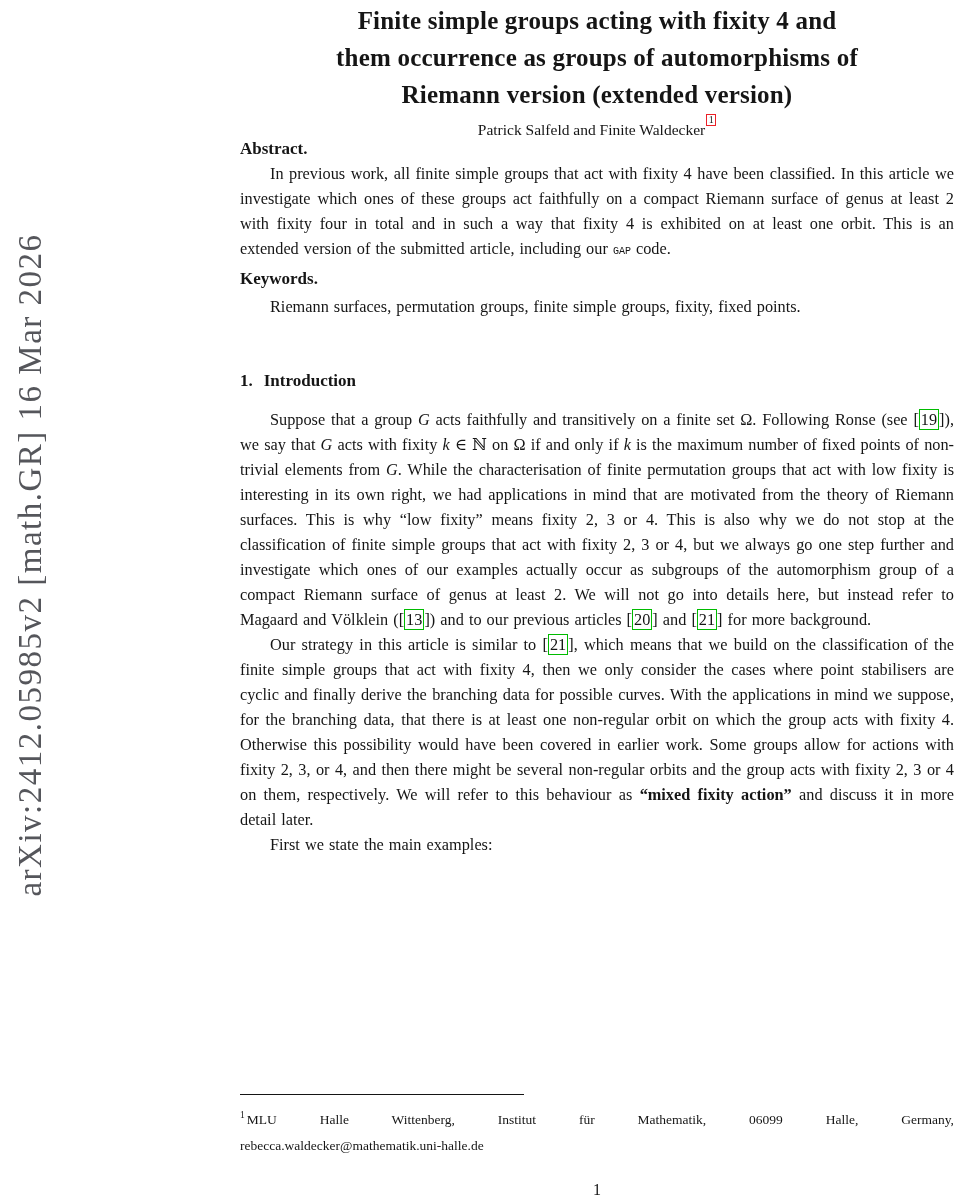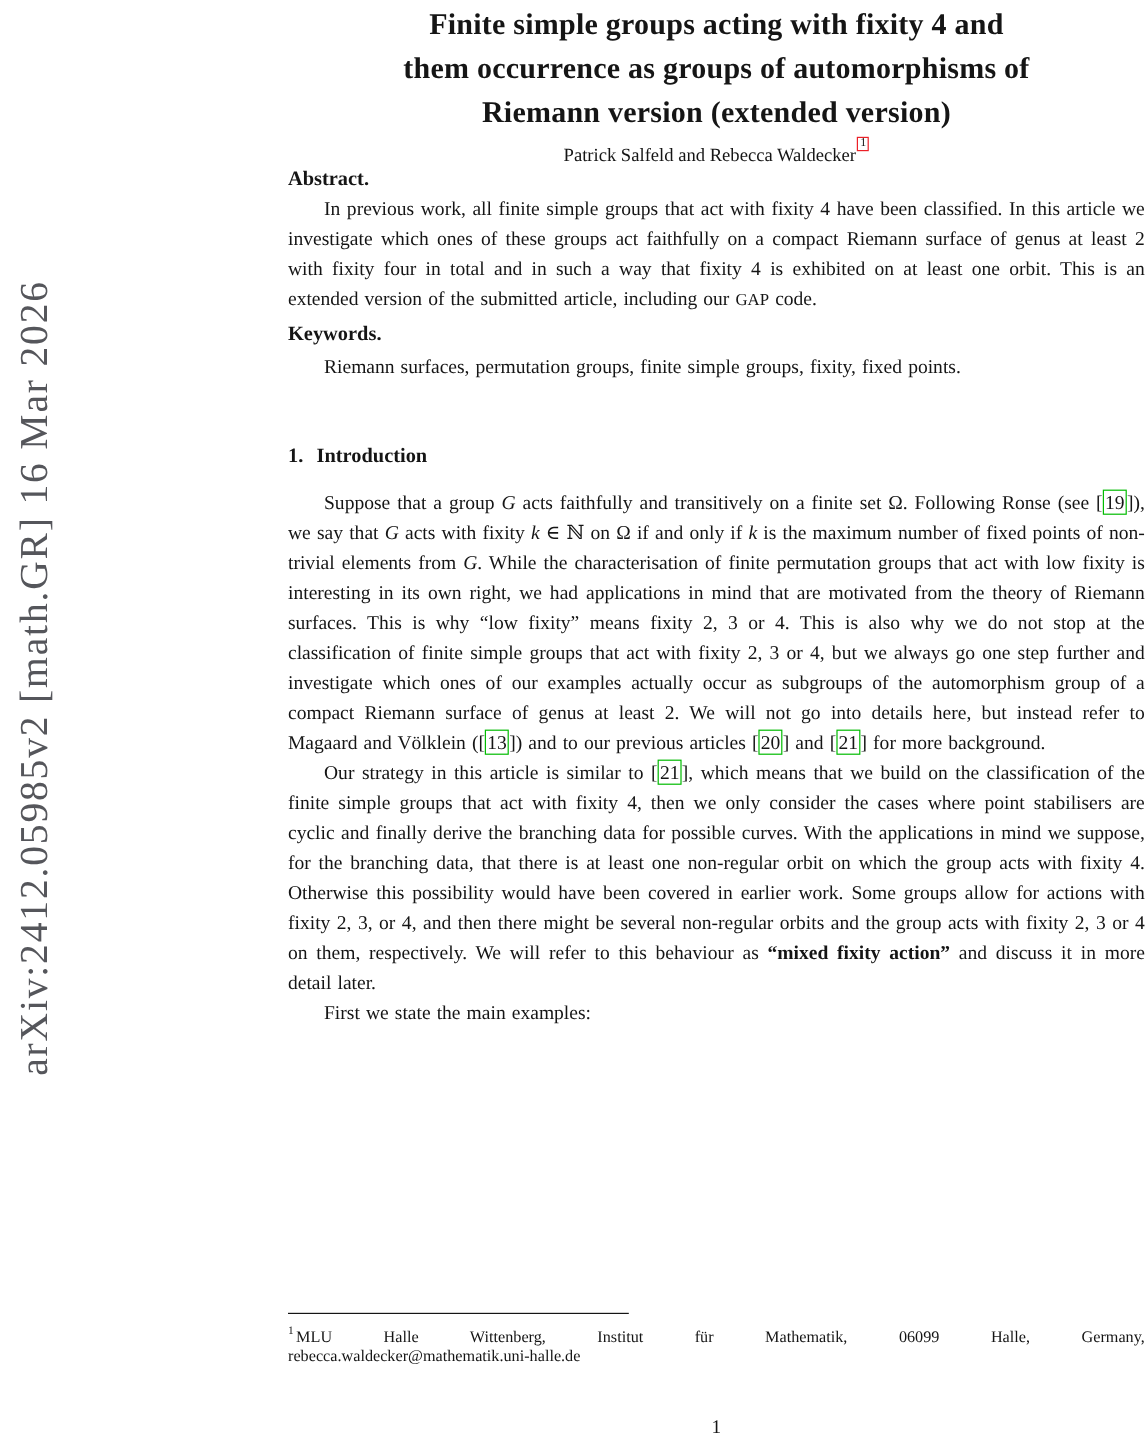--- a/index.html
+++ b/index.html
@@ -61,34 +61,34 @@
   }
   .abs-body { margin-top:2px; }
   .kw-body  { margin-top:5px; }
 
   .sec-head { margin-top:52px; font-size:17px; font-weight:bold; }
   .sec-num  { margin-right:11px; }
 
   .para1 { margin-top:16px; }
 
   .seg-math { font-style:italic; }
-  .seg-mono { font-family:Liberation Serif, serif; font-size:14px; }
+  .seg-mono { font-family:Liberation Mono, monospace; font-size:10px; }
   .seg-bold { font-weight:bold; }
   .cite { cursor:pointer; }
   .cite-num {
     border:1.3px solid var(--cite-green,#00bb00);
     padding:0 1px;
   }
 
   .footnote {
     position:absolute;
     left:0; top:1094px;
     width:714px;
     font-size:13.5px;
-    line-height:16px;
+    line-height:26px;
   }
   .fn-rule { width:284px; border-top:1.2px solid #151515; margin-bottom:7px; }
   .fn-line1 { text-align:justify; text-align-last:justify; }
   .fn-sup { font-size:9.5px; vertical-align:6px; margin-right:2px; }
 
   .page-number {
     position:absolute;
     left:0; top:1181px;
     width:714px;
     text-align:center;
@@ -102,21 +102,21 @@
 
 <div class="page">
 
   <div class="title">
     <div>Finite simple groups acting with fixity 4 and</div>
     <div>them occurrence as groups of automorphisms of</div>
     <div>Riemann version (extended version)</div>
   </div>
 
   <div class="authors">
-    <span>Patrick Salfeld and Rebecca Waldecker</span><sup class="fn-mark">1</sup>
+    <span>Patrick Salfeld and Finite Waldecker</span><sup class="fn-mark">1</sup>
   </div>
 
   <div class="run-head abs-head">Abstract.</div>
   <p class="body abs-body"><span class="seg-text">In previous work, all finite simple groups that act with fixity 4 have been classified. In this article we investigate which ones of these groups act faithfully on a compact Riemann surface of genus at least 2 with fixity four in total and in such a way that fixity 4 is exhibited on at least one orbit. This is an extended version of the submitted article, including our </span><span class="seg-mono">GAP</span><span class="seg-text"> code.</span></p>
 
   <div class="run-head kw-head">Keywords.</div>
   <p class="body kw-body"><span class="seg-text">Riemann surfaces, permutation groups, finite simple groups, fixity, fixed points.</span></p>
 
   <div class="sec-head">
     <span class="sec-num">1.</span><span>Introduction</span>

